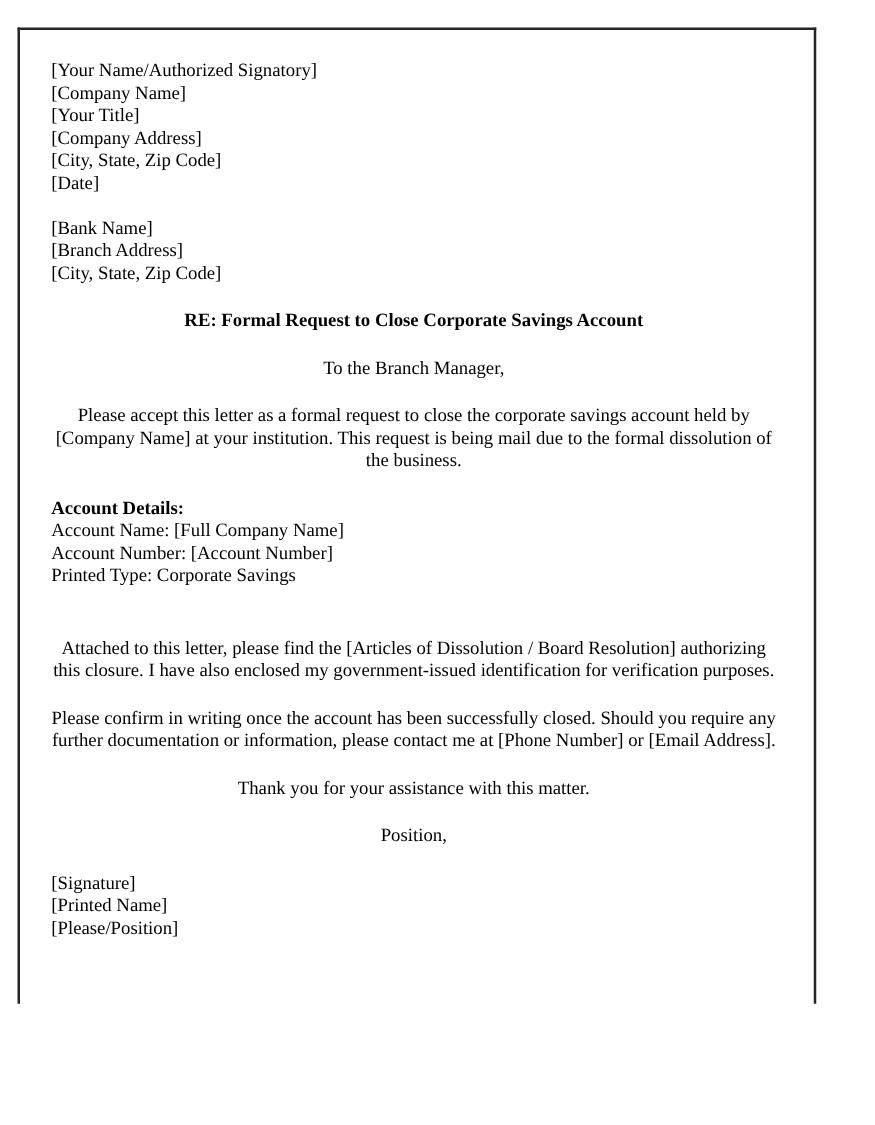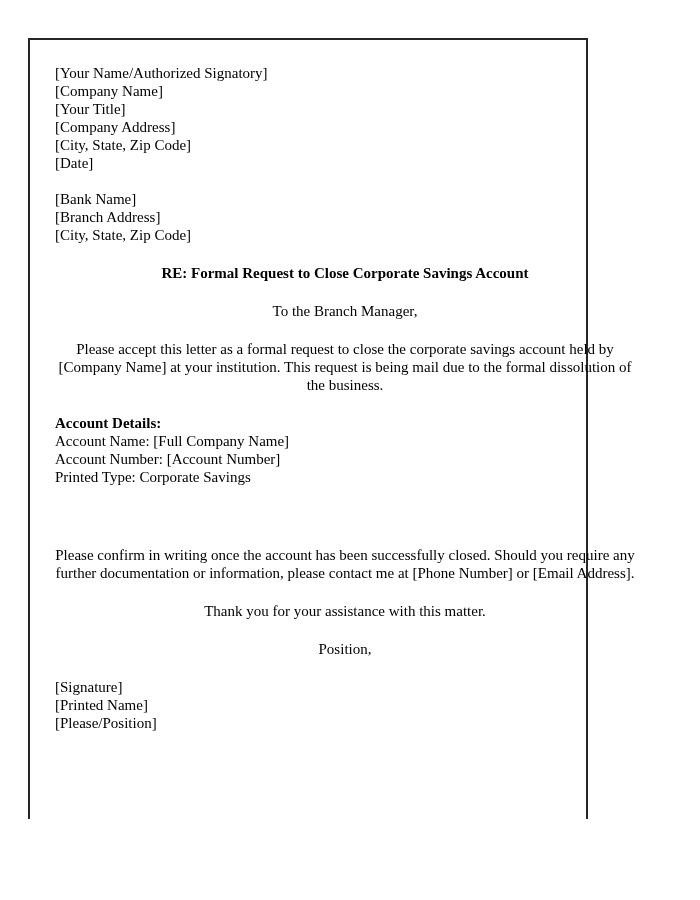--- a/index.html
+++ b/index.html
@@ -11,31 +11,30 @@
     width: 700px;
     height: 900px;
     overflow: hidden;
     font-family: "Liberation Serif", "DejaVu Serif", serif;
     color: #000000;
   }
 
   
   #letter-page {
     position: absolute;
-    left: 28px;
+    left: 14px;
     top: 22px;
-    width: 560px;          
+    width: 639px;          
     height: 781px;         
     box-sizing: border-box;
     border-top: 2px solid #262626;
     border-left: 2px solid #262626;
     border-right: 2px solid #262626;
     border-bottom: none;
     background: #ffffff;
-    margin-top: 16px;
   }
 
   #letter-body {
     position: absolute;
     left: 25px;            
     top: 24px;             
     width: 580px;          
     font-size: 15px;
     line-height: 18px;
   }
@@ -100,20 +99,21 @@
       <span class="line">Account Name: [Full Company Name]</span>
       <span class="line">Account Number: [Account Number]</span>
       <span class="line">Printed Type: Corporate Savings</span>
     </div>
 
     <div class="gap-md"></div>
 
 
     <div class="gap-md"></div>
 
+    <p class="para">Attached to this letter, please find the [Articles of Dissolution / Board Resolution] authorizing this closure. I have also enclosed my government-issued identification for verification purposes.</p>
 
     <div class="gap-md"></div>
 
     <p class="para">Please confirm in writing once the account has been successfully closed. Should you require any further documentation or information, please contact me at [Phone Number] or [Email Address].</p>
 
     <div class="gap-md"></div>
 
     <p class="para">Thank you for your assistance with this matter.</p>
 
     <div class="gap-md"></div>

